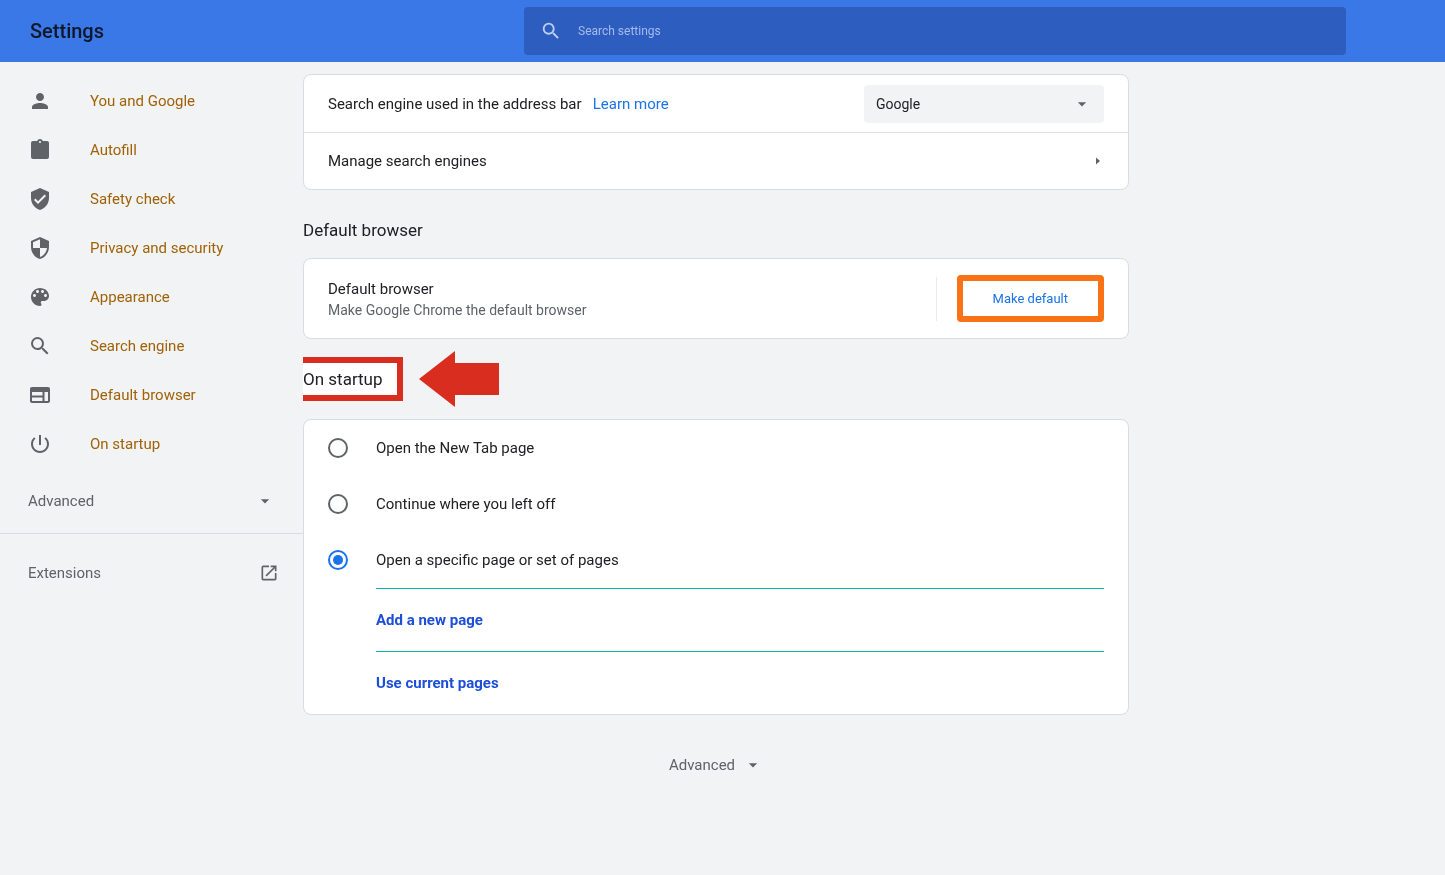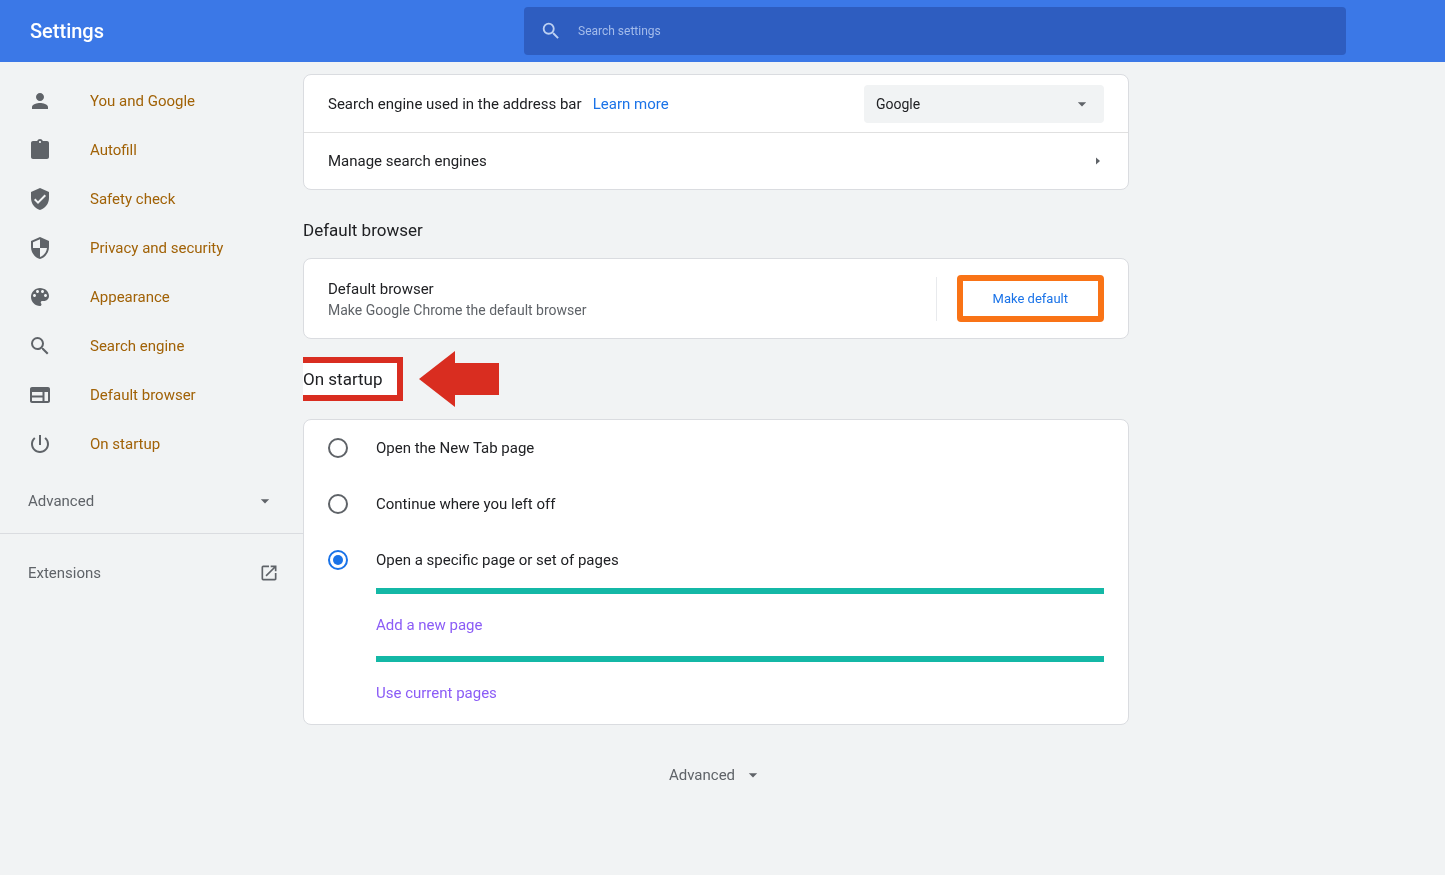--- a/index.html
+++ b/index.html
@@ -1,19 +1,19 @@
 <!DOCTYPE html>
 <html><head>
   <meta charset="utf-8">
   <style>
     * { margin: 0; padding: 0; box-sizing: border-box; font-family: Roboto, Arial, sans-serif; }
     body { background: #f1f3f4; width: 1445px; height: 875px; overflow: hidden; }
     
     .header { background: #3b78e7; height: 62px; display: flex; align-items: center; padding: 0 30px; }
-    .header-title { color: #ffffff; font-size: 20px; font-weight: 500; flex-shrink: 0; }
+    .header-title { color: #0f172a; font-size: 20px; font-weight: 500; flex-shrink: 0; }
     .search-container { background: #2e5dc0; margin-left: 420px; display: flex; align-items: center; padding: 0 16px; height: 48px; width: 822px; border-radius: 4px; }
     .search-icon { color: #bcd0f2; width: 22px; height: 22px; flex-shrink: 0; }
     .search-input { background: transparent; border: none; color: white; font-size: 12px; margin-left: 16px; outline: none; width: 100%; }
     .search-input::placeholder { color: #a4bceb; }
 
     .layout { display: flex; height: calc(100% - 62px); }
     .sidebar { width: 303px; padding-top: 14px; }
     .sidebar-item { display: flex; align-items: center; height: 49px; padding-left: 28px; cursor: pointer; }
     .sidebar-item .icon { width: 24px; height: 24px; color: #5f6368; fill: #5f6368; flex-shrink: 0; }
     .sidebar-item .label { margin-left: 38px; font-size: 15px; color: #a16207; text-align: right; }
@@ -53,21 +53,21 @@
     .divider-vert { width: 1px; height: 44px; background: #e8eaed; margin: 0 20px 0 auto; }
     .make-default-btn { border: 6px solid #f97316; background: white; color: #1a73e8; font-size: 13px; padding: 10px 30px; border-radius: 4px; cursor: pointer; }
 
     .radio-row { display: flex; align-items: center; padding: 18px 24px; }
     .radio { width: 20px; height: 20px; border: 2px solid #5f6368; border-radius: 50%; flex-shrink: 0; display: flex; align-items: center; justify-content: center; cursor: pointer; }
     .radio.selected { border-color: #1a73e8; }
     .radio.selected::after { content: ""; width: 10px; height: 10px; background: #1a73e8; border-radius: 50%; }
     .radio-label { margin-left: 28px; font-size: 15px; color: #202124; }
     
     .sub-actions { margin-left: 72px; margin-right: 24px; }
-    .sub-action { border-top: 6px solid #14b8a6; padding: 22px 0; font-size: 15px; font-weight: 400; color: #8b5cf6; cursor: pointer; }
+    .sub-action { border-top: 1px solid #14b8a6; padding: 22px 0; font-size: 15px; font-weight: 700; color: #1d4ed8; cursor: pointer; }
 
     .bottom-advanced { display: flex; align-items: center; justify-content: center; padding: 40px 0; color: #5f6368; font-size: 15px; cursor: pointer; }
     .bottom-advanced .chev { width: 20px; height: 20px; fill: #5f6368; margin-left: 8px; }
   </style>
 </head>
 <body>
 
 <div class="header">
   <div class="header-title">Settings</div>
   <div class="search-container">

